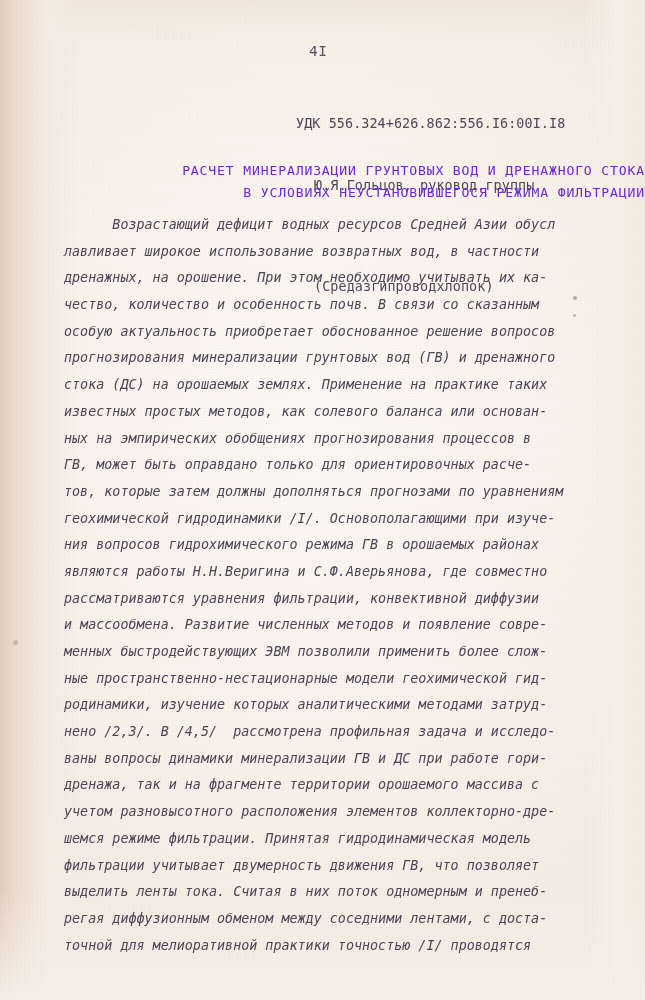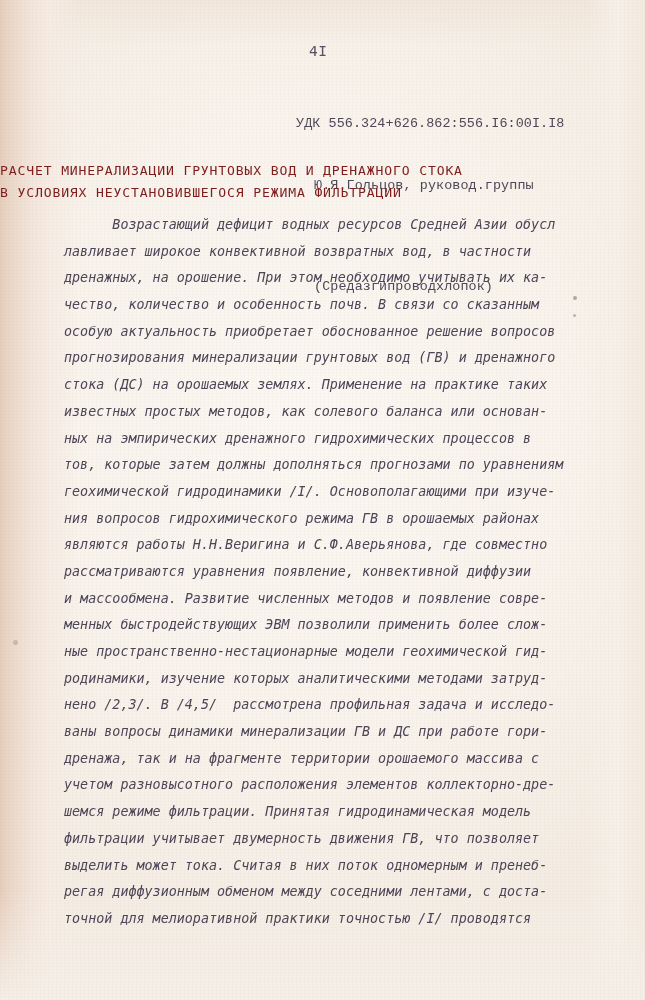--- a/index.html
+++ b/index.html
@@ -93,36 +93,35 @@
 
   .meta {
     position: absolute;
     left: 296px;
     top: 73px;
     font-size: 13.4px;
     line-height: 20.5px;
     letter-spacing: .1px;
     white-space: pre;
     color: #4e4757;
-    font-family: Liberation Mono, monospace;
   }
   .meta .udk    { display: block; }
   .meta .author { display: block; padding-left: 18px; }
   .meta .org    { display: block; padding-left: 18px; margin-top: 40px; }
 
   .title {
     position: absolute;
     left: 0;
     right: 0;
     top: 160px;
-    text-align: left;
+    text-align: right;
     font-size: 13.1px;
     line-height: 21.5px;
     letter-spacing: .85px;
-    color: #7f1d1d;
+    color: #6d28d9;
   }
   .title .tline { display: block; white-space: pre; }
 
   .body {
     position: absolute;
     left: 64px;
     top: 212px;
     width: 504px;
     font-size: 13.35px;
     line-height: 26.7px;
@@ -161,42 +160,43 @@
       <span class="org">(Средазгипроводхлопок)</span>
     </div>
 
     <div class="title">
       <span class="tline">РАСЧЕТ МИНЕРАЛИЗАЦИИ ГРУНТОВЫХ ВОД И ДРЕНАЖНОГО СТОКА</span>
       <span class="tline">В УСЛОВИЯХ НЕУСТАНОВИВШЕГОСЯ РЕЖИМА ФИЛЬТРАЦИИ</span>
     </div>
 
     <div class="body">
         <span class="ln">      Возрастающий дефицит водных ресурсов Средней Азии обусл</span>
-        <span class="ln">лавливает широкое конвективной возвратных вод, в частности</span>
+        <span class="ln">лавливает широкое использование возвратных вод, в частности</span>
         <span class="ln">дренажных, на орошение. При этом необходимо учитывать их ка-</span>
         <span class="ln">чество, количество и особенность почв. В связи со сказанным</span>
         <span class="ln">особую актуальность приобретает обоснованное решение вопросов</span>
         <span class="ln">прогнозирования минерализации грунтовых вод (ГВ) и дренажного</span>
         <span class="ln">стока (ДС) на орошаемых землях. Применение на практике таких</span>
         <span class="ln">известных простых методов, как солевого баланса или основан-</span>
-        <span class="ln">ных на эмпирических дренажного гидрохимических процессов в</span>
+        <span class="ln">ных на эмпирических обобщениях прогнозирования процессов в</span>
+        <span class="ln">ГВ, может быть оправдано только для ориентировочных расче-</span>
         <span class="ln">тов, которые затем должны дополняться прогнозами по уравнениям</span>
         <span class="ln">геохимической гидродинамики /I/. Основополагающими при изуче-</span>
         <span class="ln">ния вопросов гидрохимического режима ГВ в орошаемых районах</span>
         <span class="ln">являются работы Н.Н.Веригина и С.Ф.Аверьянова, где совместно</span>
-        <span class="ln">рассматриваются уравнения появление, конвективной диффузии</span>
+        <span class="ln">рассматриваются уравнения фильтрации, конвективной диффузии</span>
         <span class="ln">и массообмена. Развитие численных методов и появление совре-</span>
         <span class="ln">менных быстродействующих ЭВМ позволили применить более слож-</span>
         <span class="ln">ные пространственно-нестационарные модели геохимической гид-</span>
         <span class="ln">родинамики, изучение которых аналитическими методами затруд-</span>
         <span class="ln">нено /2,3/. В /4,5/  рассмотрена профильная задача и исследо-</span>
         <span class="ln">ваны вопросы динамики минерализации ГВ и ДС при работе гори-</span>
         <span class="ln">дренажа, так и на фрагменте территории орошаемого массива с</span>
         <span class="ln">учетом разновысотного расположения элементов коллекторно-дре-</span>
         <span class="ln">шемся режиме фильтрации. Принятая гидродинамическая модель</span>
         <span class="ln">фильтрации учитывает двумерность движения ГВ, что позволяет</span>
-        <span class="ln">выделить может тока. Считая в них поток одномерным и пренеб-</span>
+        <span class="ln">выделить ленты тока. Считая в них поток одномерным и пренеб-</span>
         <span class="ln">регая диффузионным обменом между соседними лентами, с доста-</span>
         <span class="ln">точной для мелиоративной практики точностью /I/ проводятся</span>
       </div>
 
   </div>
 </div>
 
 </body></html>

